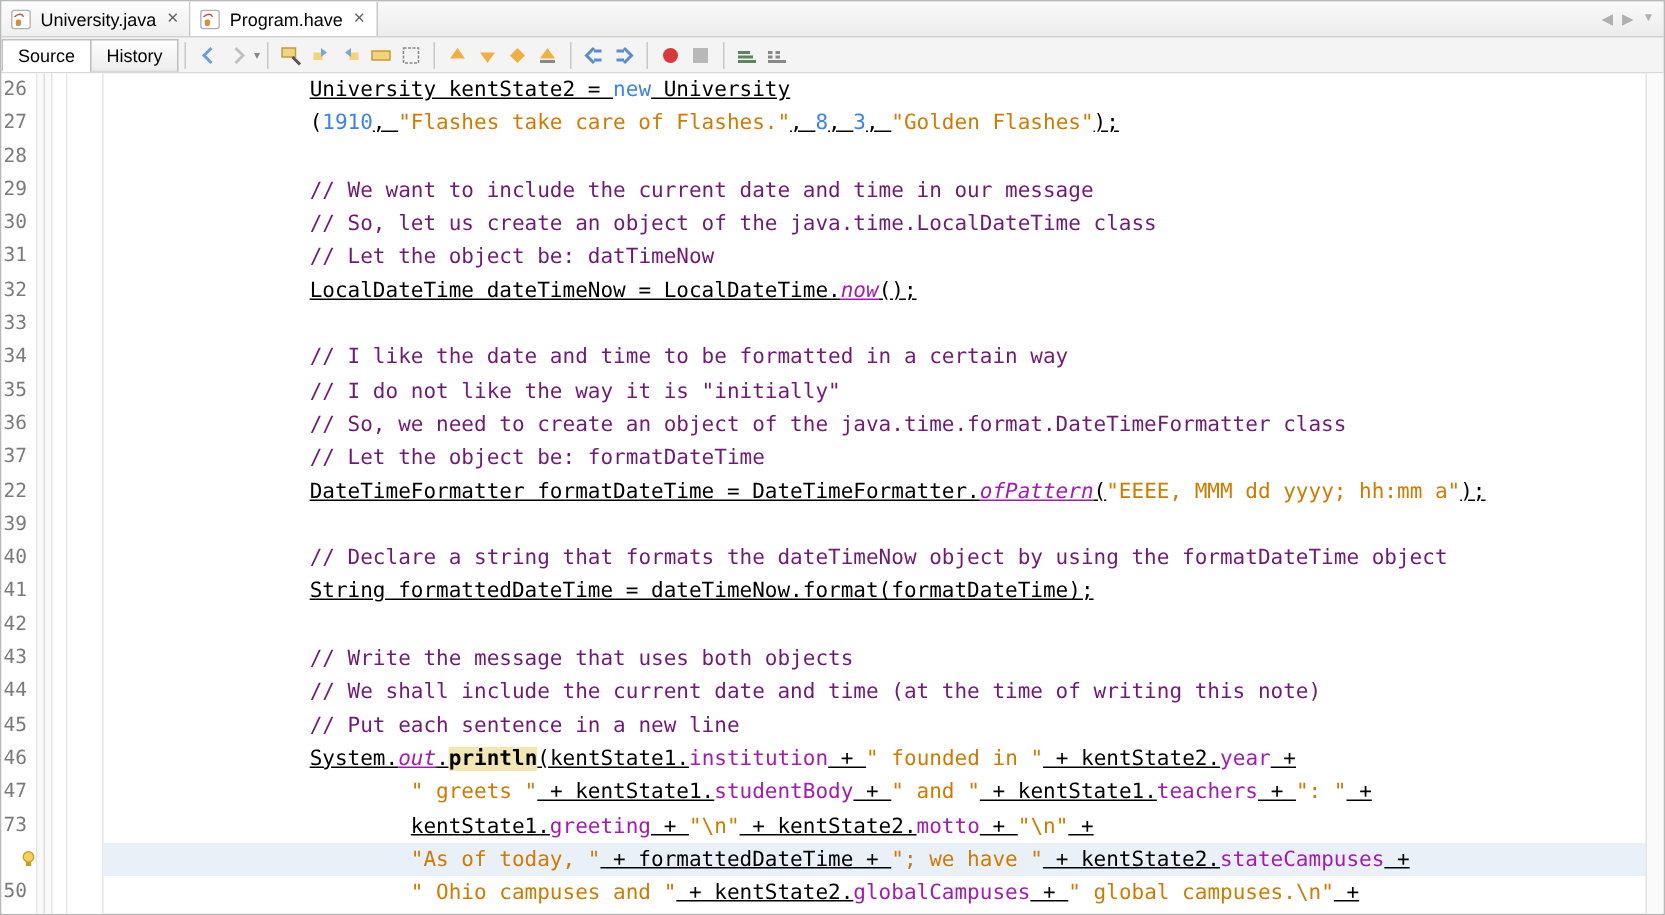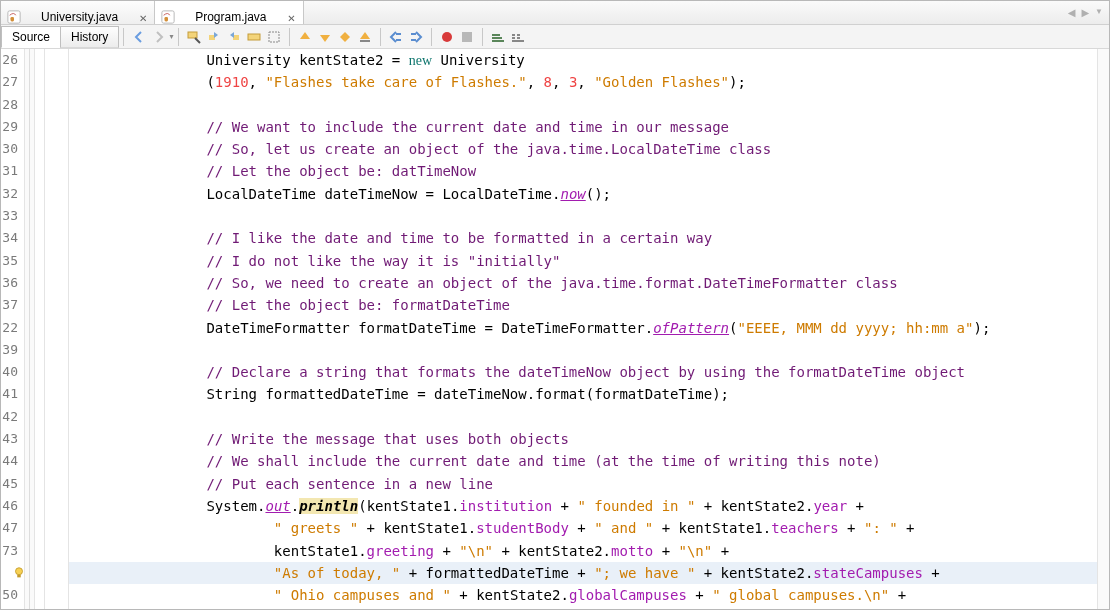--- a/index.html
+++ b/index.html
@@ -1,45 +1,45 @@
 <!DOCTYPE html>
 <html><head>
 <meta charset="utf-8">
 <style>
   * { box-sizing: border-box; margin: 0; padding: 0; }
   body { font-family: "Segoe UI", Tahoma, sans-serif; font-size: 12px; background: #fff; width: 1110px; height: 610px; overflow: hidden; border: 1px solid #b8b8b8; }
   .tab-row { display: flex; align-items: center; height: 24px; background: linear-gradient(#fafafa,#ececec); border-bottom: 1px solid #d0d0d0; position: relative; }
-  .tab { display: flex; align-items: flex-end; gap: 20px; padding: 0 6px; height: 100%; border-right: 1px solid #c8c8c8; background: linear-gradient(#fdfdfd,#efefef); cursor: default; }
+  .tab { display: flex; align-items: center; gap: 6px; padding: 0 6px; height: 100%; border-right: 1px solid #c8c8c8; background: linear-gradient(#fdfdfd,#efefef); cursor: default; }
   .tab.active { background: #fff; }
   .tab-icon { width: 14px; height: 14px; }
   .tab-close { width: 10px; height: 10px; color: #666; font-size: 10px; line-height: 10px; text-align:center; }
   .nav-arrows { margin-left:auto; display:flex; gap:6px; padding-right:6px; color:#b0b0b0; font-size:10px; }
   .toolbar { display:flex; align-items:center; height:24px; background:#f4f4f4; border-bottom:1px solid #d8d8d8; }
   .view-tab { padding: 3px 10px; border: 1px solid #bfbfbf; border-bottom: 1px solid #d8d8d8; background: linear-gradient(#fefefe,#ececec); cursor:default; margin-right:-1px; }
   .view-tab.active { background:#fff; border-bottom:1px solid #fff; font-weight: normal; }
   .tb-sep { width:1px; height:18px; background:#c8c8c8; margin:0 5px; }
   .tb-btn { width:18px; height:18px; display:flex; align-items:center; justify-content:center; margin:0 1px; }
   .tb-btn svg { width:16px; height:16px; }
   .editor { display:flex; height: calc(610px - 49px); position:relative; background:#fff; }
   .gutter-a { width:24px; border-right:1px solid #e4e4e4; background:#fff; text-align:right; padding-right:6px; color:#7a7a7a; font-family:Consolas,monospace; font-size:13px; line-height:22.3px; }
   .gutter-b { width:10px; border-right:1px solid #e4e4e4; background:#fafafa; position:relative; }
   .gutter-c { width:10px; border-right:1px solid #e4e4e4; background:#fff; }
   .gutter-d { width:24px; border-right:1px solid #e4e4e4; background:#fff; position:relative; }
   .code { flex:1; font-family:Consolas,monospace; font-size:14px; line-height:22.3px; white-space:pre; overflow:hidden; padding-left:0; color:#000; }
   .ln { height:22.3px; }
   .code-line { height:22.3px; padding-left:70px; }
   .code-line.hl { background:#e9f0f8; }
-  .tok-kw { color:#0f766e;font-family:Liberation Serif, serif; }
+  .tok-kw { color:#3b82f6; }
   .tok-str { color:#ce7b00; }
-  .tok-num { color:#ef4444; }
+  .tok-num { color:#3b82f6; }
   .tok-cmt { color:#701a75; }
   .tok-static { color:#a21caf; font-style:italic;text-decoration:underline; }
   .tok-field { color:#a21caf; }
-  .tok-fn { font-weight:bold;font-style:italic; }
-  .tok-met { color:#000; }
+  .tok-fn { font-weight:bold; }
+  .tok-met { color:#000;text-decoration:underline; }
   .tok-hi { background:#f3e7b1; }
   .error-stripe { position:absolute; right:0; top:0; width:12px; height:100%; border-left:1px solid #e4e4e4; background:#fafafa; }
   .collapse-line { position:absolute; left:4px; top:0; width:1px; height:100%; background:#ddd; }
 </style>
 </head>
 <body>
 
 <div class="tab-row">
   <div class="tab">
     <svg class="tab-icon" viewBox="0 0 16 16">
@@ -49,21 +49,21 @@
       </svg>
     <span>University.java</span>
     <span class="tab-close">✕</span>
   </div>
   <div class="tab active">
     <svg class="tab-icon" viewBox="0 0 16 16">
         <rect x="1" y="1" width="14" height="14" rx="2" fill="#fff" stroke="#b0b0b0"></rect>
         <rect x="4" y="8" width="4" height="5" rx="1.5" fill="#d38f39"></rect>
         <path d="M3 6 Q8 2 10 6" stroke="#c05050" fill="none"></path>
       </svg>
-    <span>Program.java</span>
+    <span>Program.have</span>
     <span class="tab-close">✕</span>
   </div>
   <div class="nav-arrows">
     <span>◀</span>
     <span>▶</span>
     <span style="font-size:8px;">▼</span>
   </div>
 </div>
 
 <div class="toolbar">

